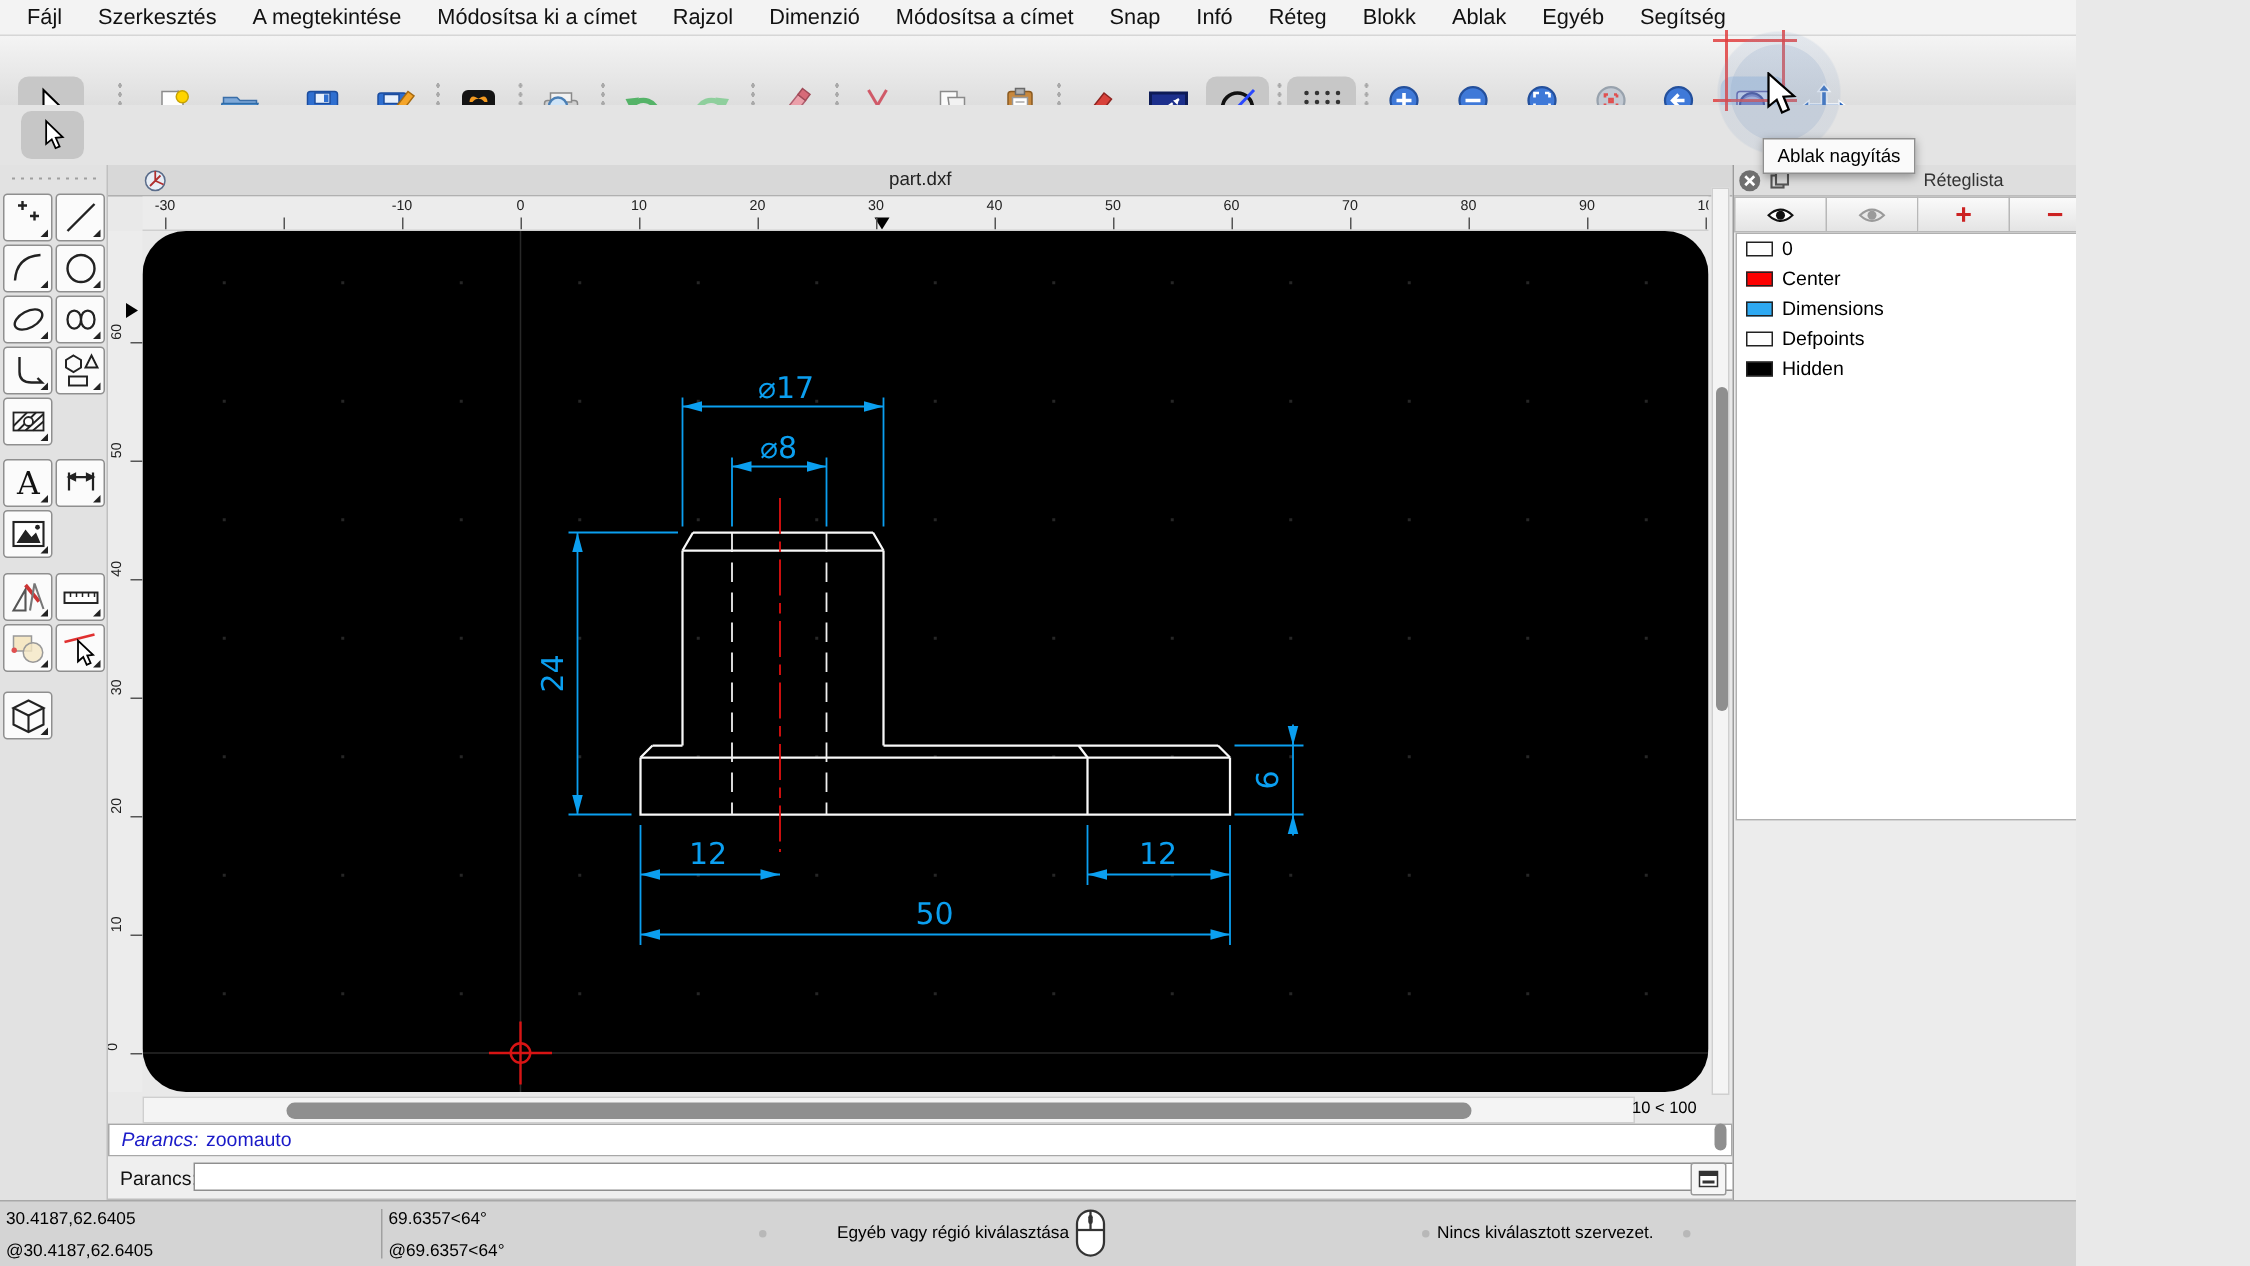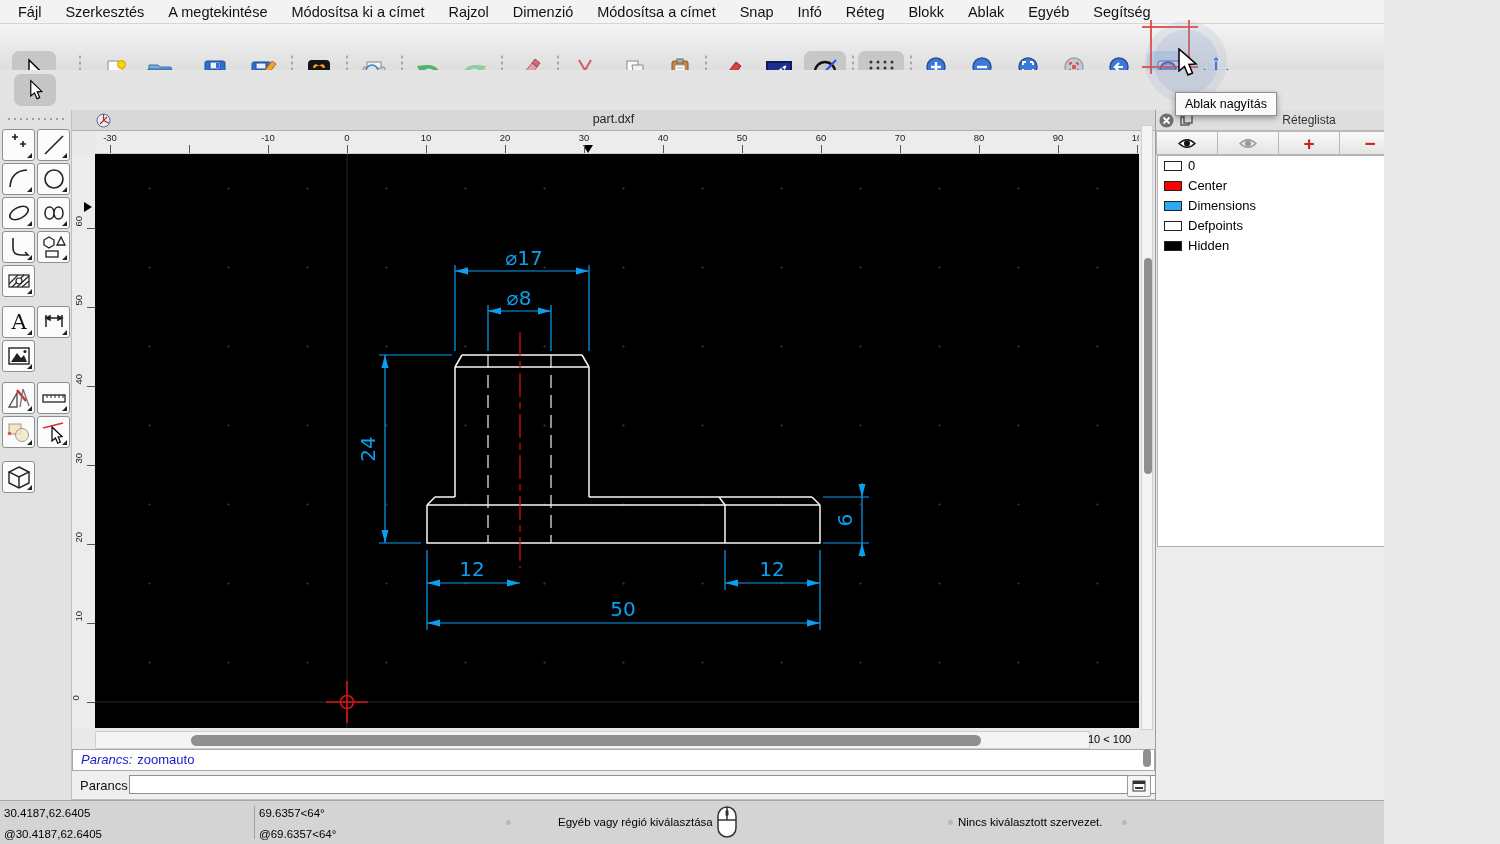--- a/index.html
+++ b/index.html
@@ -23,21 +23,21 @@
   #doctitle{position:absolute;left:72px;top:110px;width:1083px;height:21px;background:#d8d8d8;border-bottom:1px solid #b0b0b0;box-sizing:border-box;}
   #doctitle .ttl{position:absolute;left:0;right:0;top:2px;text-align:center;font-size:12.5px;color:#222;}
   #hruler{position:absolute;left:95px;top:131px;width:1044px;height:23px;background:#ececec;overflow:hidden;border-bottom:1px solid #cfcfcf;box-sizing:border-box;}
   .hlab{position:absolute;top:1px;font-size:9.5px;color:#222;transform:translateX(-50%);}
   .htick{position:absolute;top:14px;width:1px;height:8px;background:#555;}
   #hmarker{position:absolute;top:14px;border-left:5px solid transparent;border-right:5px solid transparent;border-top:8px solid #000;transform:translateX(-50%);}
   #vruler{position:absolute;left:72px;top:154px;width:23px;height:574px;background:#ececec;overflow:hidden;}
   .vlab{position:absolute;left:1px;font-size:9.5px;color:#222;transform:rotate(-90deg) translateX(50%);transform-origin:center;}
   .vtick{position:absolute;left:15px;width:8px;height:1px;background:#555;}
   #vmarker{position:absolute;left:12px;border-top:5px solid transparent;border-bottom:5px solid transparent;border-left:8px solid #000;transform:translateY(-50%);}
-  #canvas{position:absolute;left:95px;top:154px;width:1044px;height:574px;background:#000;background-image:radial-gradient(#262626 1px,transparent 1.3px);background-size:79px 79px;background-position:15px 74px;overflow:hidden;}
+  #canvas{position:absolute;left:95px;top:154px;width:1044px;height:574px;background:#000;background-image:radial-gradient(#262626 1px,transparent 1.3px);background-size:79px 79px;background-position:15px 74px;overflow:hidden;border-radius:29px;}
   #canvas svg{position:absolute;left:0;top:0;}
   .dimtxt{fill:#0b9ff0;font-family:"DejaVu Sans",sans-serif;font-size:20px;}
   
   #vscroll{position:absolute;left:1141px;top:125px;width:12px;height:605px;background:#f4f4f4;border:1px solid #cfcfcf;box-sizing:border-box;}
   #vthumb{position:absolute;left:2px;top:132px;width:8px;height:216px;background:#8f8f8f;border-radius:5px;}
   #hscroll{position:absolute;left:95px;top:731px;width:995px;height:18px;background:#f4f4f4;border:1px solid #cfcfcf;box-sizing:border-box;}
   #hthumb{position:absolute;left:95px;top:3px;width:790px;height:11px;background:#8f8f8f;border-radius:6px;}
   #zoomlabel{position:absolute;left:1088px;top:733px;width:64px;font-size:11px;color:#000;}
   
   #cmdhist{position:absolute;left:72px;top:749px;width:1083px;height:22px;background:#fff;border:1px solid #a8a8a8;box-sizing:border-box;font-size:13px;padding:2px 0 0 8px;}

